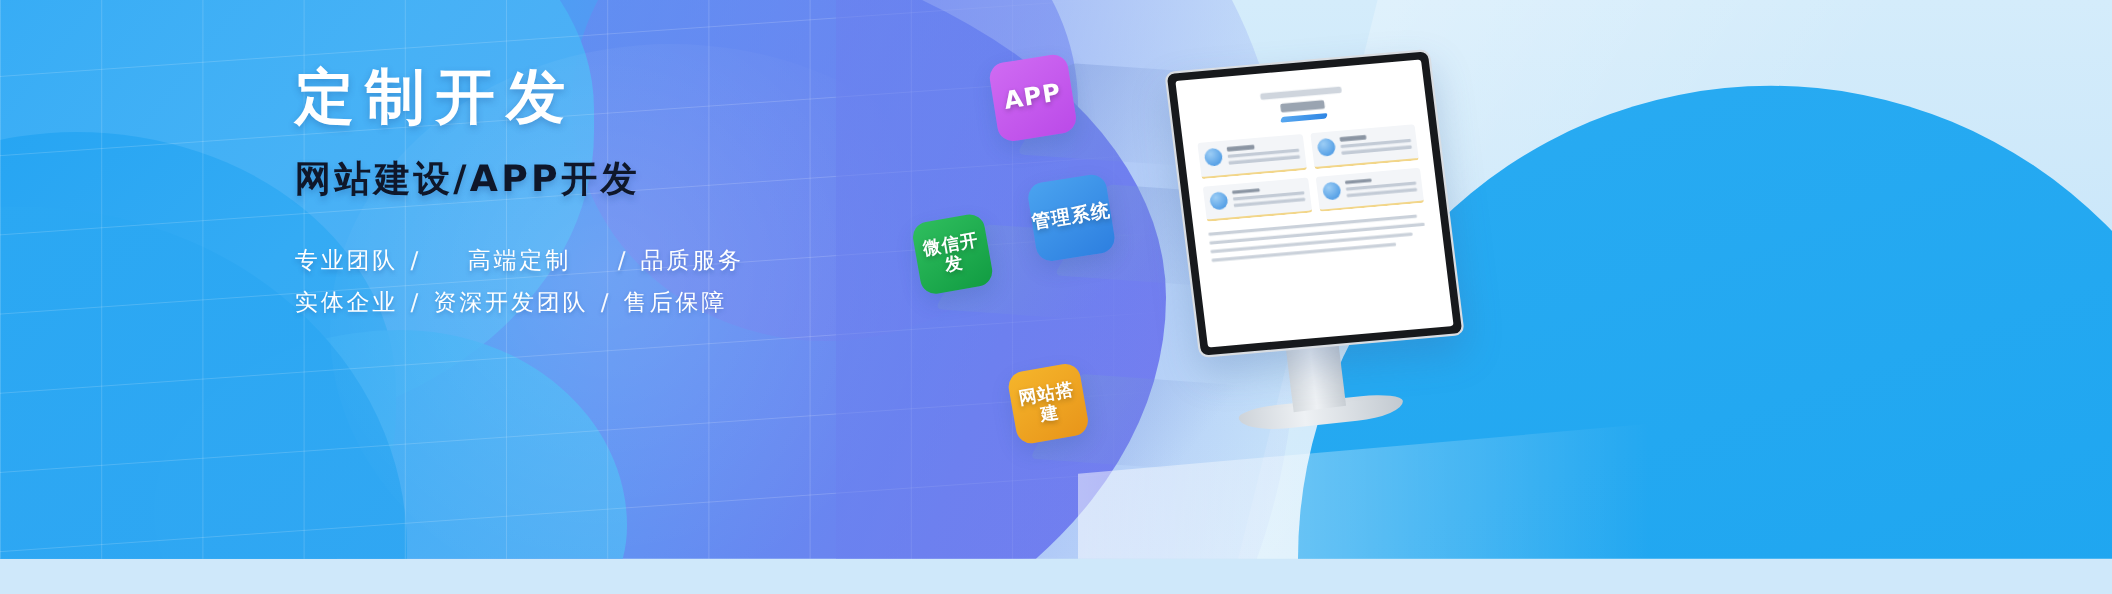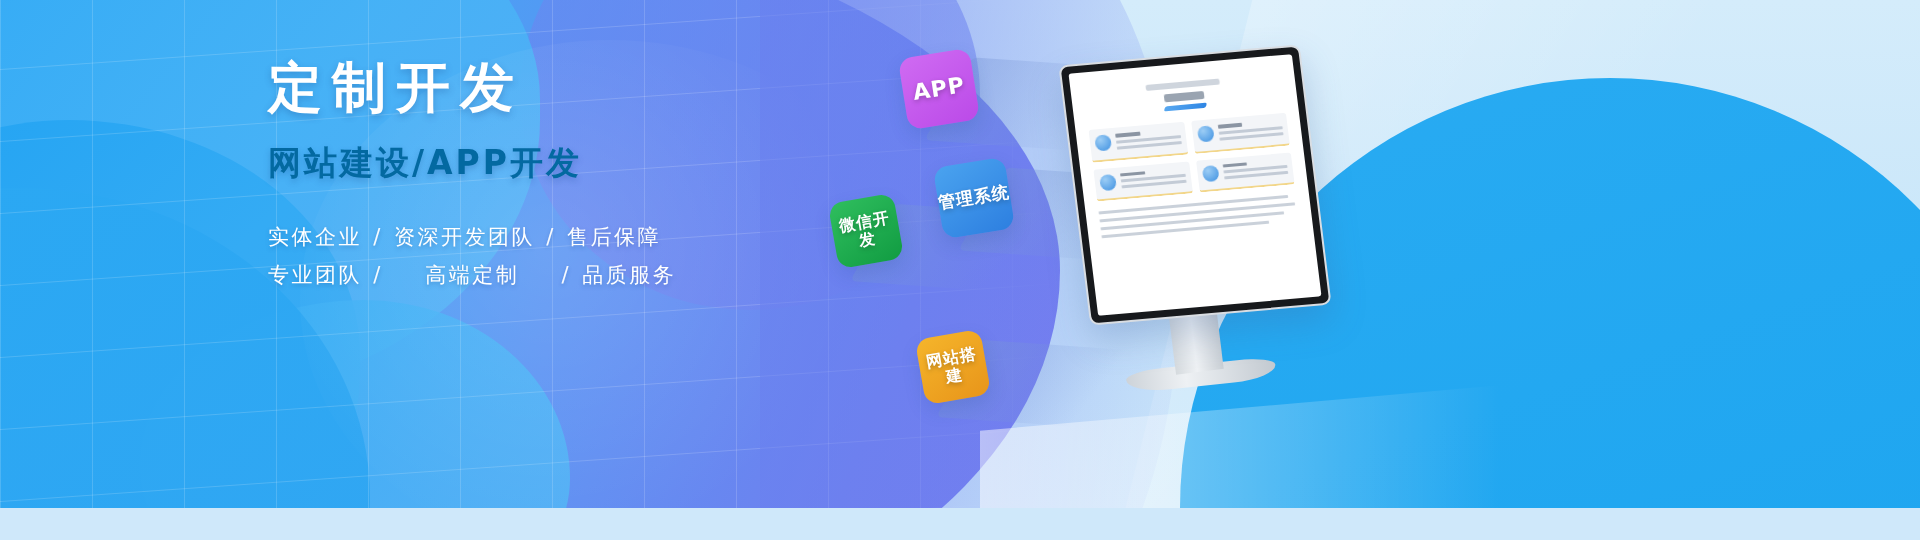--- a/index.html
+++ b/index.html
@@ -86,21 +86,21 @@
   
   .text-block{position:absolute;left:268px;top:60px;width:560px;z-index:20;}
   .headline{
     font-size:54px;font-weight:bold;color:#ffffff;letter-spacing:10px;
     line-height:1.05;
     text-shadow:0 3px 7px rgba(22,70,140,.30);
     font-family:"DejaVu Sans","Liberation Sans",sans-serif;
   }
   .subhead{
     margin-top:24px;
-    font-size:33px;font-weight:bold;color:#0369a1;letter-spacing:3px;
+    font-size:33px;font-weight:bold;color:#0f172a;letter-spacing:3px;
     text-shadow:0 3px 6px rgba(22,70,140,.28);
     font-family:"DejaVu Sans","Liberation Sans",sans-serif;
   }
   .feature-list{margin-top:34px;}
   .feature-line{
     font-size:21px;color:#ffffff;letter-spacing:2.5px;
     line-height:34px;margin-bottom:4px;white-space:nowrap;
     text-shadow:0 2px 4px rgba(25,75,145,.35);
     font-family:"DejaVu Sans","Liberation Sans",sans-serif;
   }
@@ -212,35 +212,35 @@
   <div class="bottom-wedge"></div>
 
   <div class="text-block">
     <div class="headline">定制开发</div>
     <div class="subhead">网站建设/APP开发</div>
 
     <div class="feature-list">
 
 
       <div class="feature-line">
-        <span>实体企业</span>
-        <span class="sep">/</span>
-        <span>资深开发团队</span>
-        <span class="sep">/</span>
-        <span>售后保障</span>
-      </div>
-
-      <div class="feature-line">
         <span>专业团队</span>
         <span class="sep">/</span>
         <span class="gap"></span>
         <span>高端定制</span>
         <span class="gap"></span>
         <span class="sep">/</span>
         <span>品质服务</span>
+      </div>
+
+      <div class="feature-line">
+        <span>实体企业</span>
+        <span class="sep">/</span>
+        <span>资深开发团队</span>
+        <span class="sep">/</span>
+        <span>售后保障</span>
       </div>
 
     </div>
   </div>
 
   <div class="card-shadow" id="shadow-app"></div>
   <div class="card-shadow" id="shadow-mgmt"></div>
   <div class="card-shadow" id="shadow-wechat"></div>
   <div class="card-shadow" id="shadow-site"></div>
 

